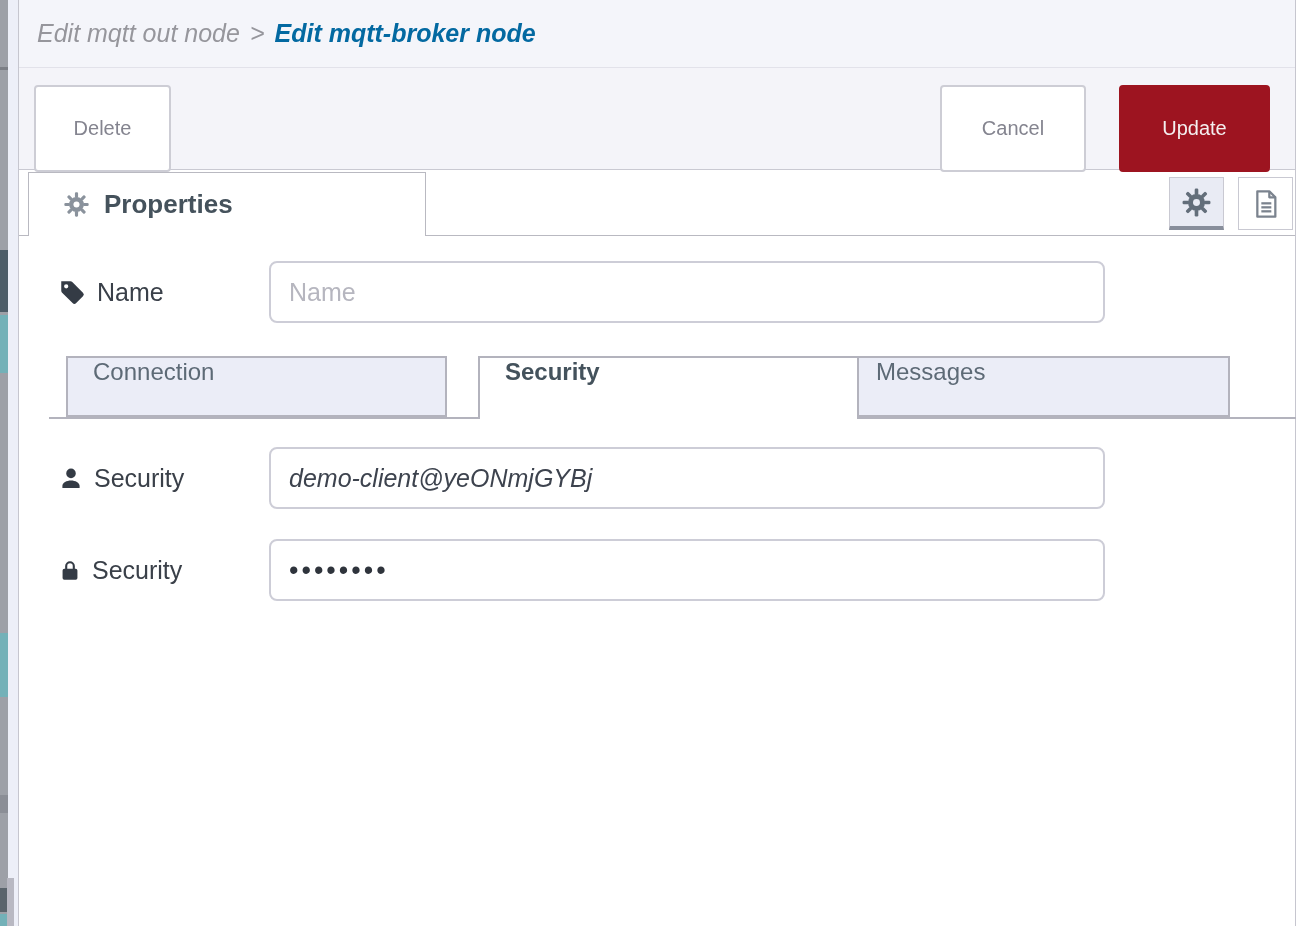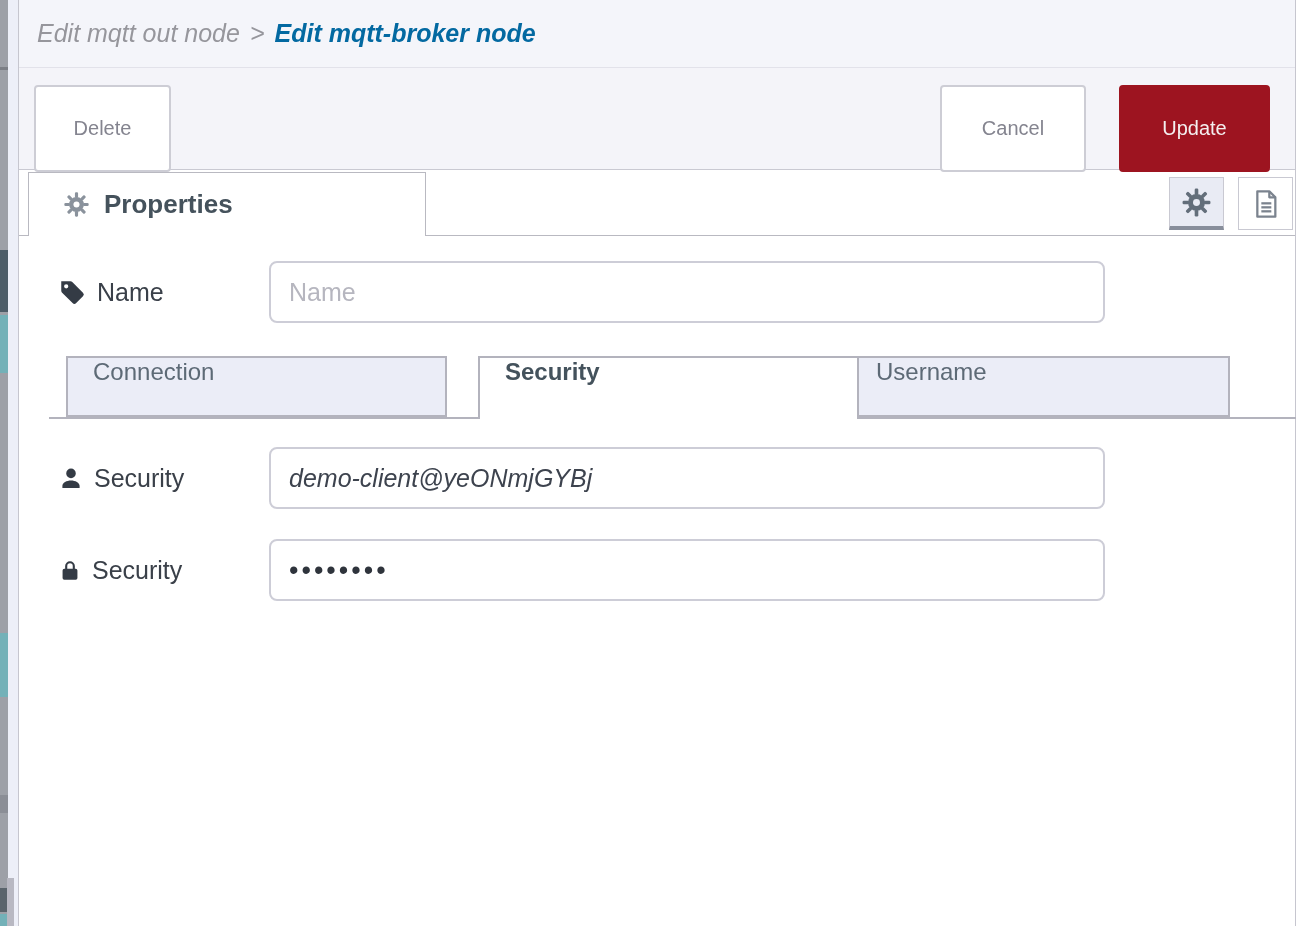--- a/index.html
+++ b/index.html
@@ -263,21 +263,21 @@
     <input class="text-input input-name" type="text" placeholder="Name" style="">
 
     <div class="tabs-baseline"></div>
     <div class="form-tab tab-connection">
       <span>Connection</span>
     </div>
     <div class="form-tab active tab-security">
       <span>Security</span>
     </div>
     <div class="form-tab tab-messages">
-      <span>Username</span>
+      <span>Messages</span>
     </div>
 
     <div class="field-label lbl-username">
       <svg viewBox="0 0 24 24" width="24" height="24">
         <path fill="#343b45" d="M12 12.2a4.8 4.8 0 1 0-4.8-4.8A4.8 4.8 0 0 0 12 12.2zm0 2.2c-4.3 0-8.6 2.15-8.6 5.4V22h17.2v-2.2c0-3.25-4.3-5.4-8.6-5.4z"></path>
       </svg>
       <span>Security</span>
     </div>
     <input class="text-input input-username" type="text" value="demo-client@yeONmjGYBj" style="">
 

